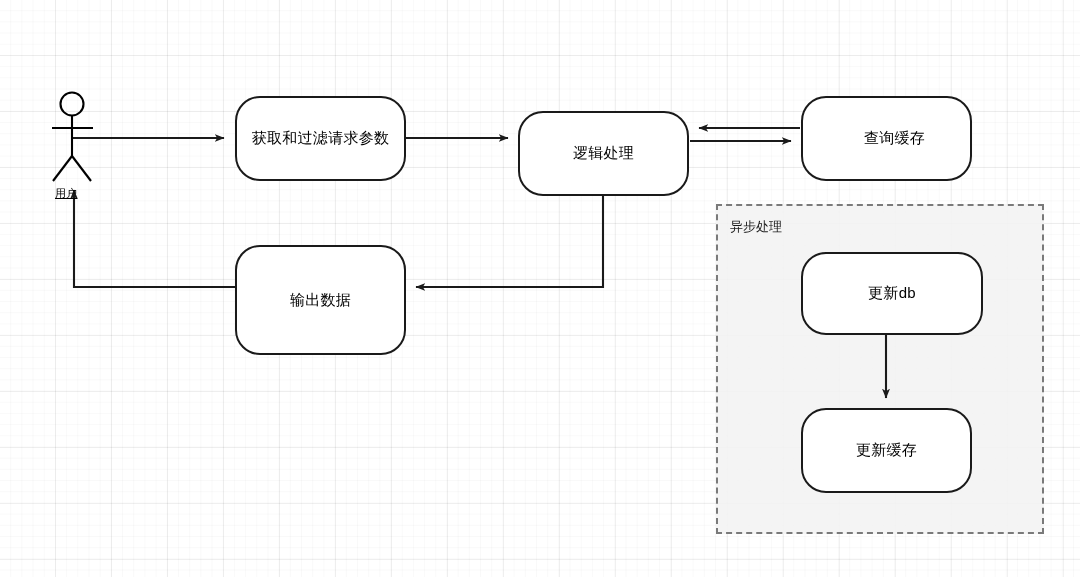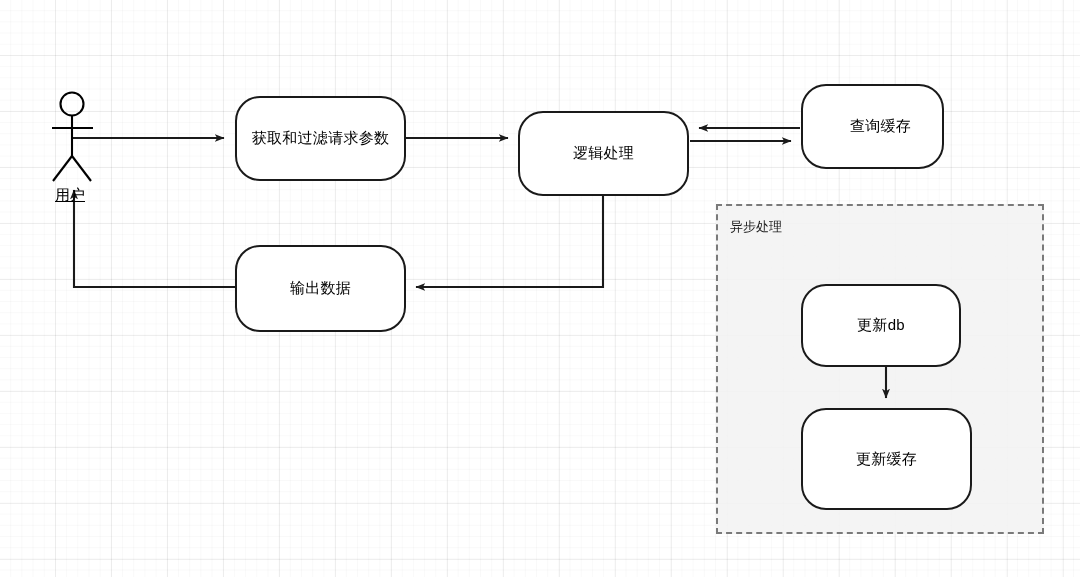--- a/index.html
+++ b/index.html
@@ -53,21 +53,21 @@
     background: #ffffff;
     display: flex;
     align-items: center;
     justify-content: center;
     font-size: 15px;
     color: #000000;
     letter-spacing: 0.3px;
   }
   .actor-label {
     position: absolute;
-    font-size: 15px;
+    font-size: 11px;
     color: #000000;
     white-space: nowrap;
     text-decoration: underline;
   }
   .layer-nodes { position: absolute; inset: 0; }
 </style>
 </head>
 <body>
 
 <div id="canvas">
@@ -107,29 +107,29 @@
     </g>
   </svg>
 
   <div class="layer-nodes" id="nodes-layer">
       <div class="node" style="left: 235px; top: 96px; width: 171px; height: 85px;">
         <span>获取和过滤请求参数</span>
       </div>
       <div class="node" style="left: 518px; top: 111px; width: 171px; height: 85px;">
         <span>逻辑处理</span>
       </div>
-      <div class="node" style="left: 801px; top: 84px; width: 143px; height: 85px; padding-left: 16px;">
+      <div class="node" style="left: 801px; top: 96px; width: 171px; height: 85px; padding-left: 16px;">
         <span>查询缓存</span>
       </div>
-      <div class="node" style="left: 235px; top: 245px; width: 171px; height: 87px;">
+      <div class="node" style="left: 235px; top: 245px; width: 171px; height: 110px;">
         <span>输出数据</span>
       </div>
-      <div class="node" style="left: 801px; top: 252px; width: 160px; height: 83px; margin-top: 32px;">
+      <div class="node" style="left: 801px; top: 252px; width: 182px; height: 83px;">
         <span>更新db</span>
       </div>
-      <div class="node" style="left: 801px; top: 408px; width: 171px; height: 102px;">
+      <div class="node" style="left: 801px; top: 408px; width: 171px; height: 85px;">
         <span>更新缓存</span>
       </div>
     </div>
 
   <div class="actor-label" id="actor-label" style="left: 55px; top: 186px;">用户</div>
 
 </div>
 
 </body></html>

